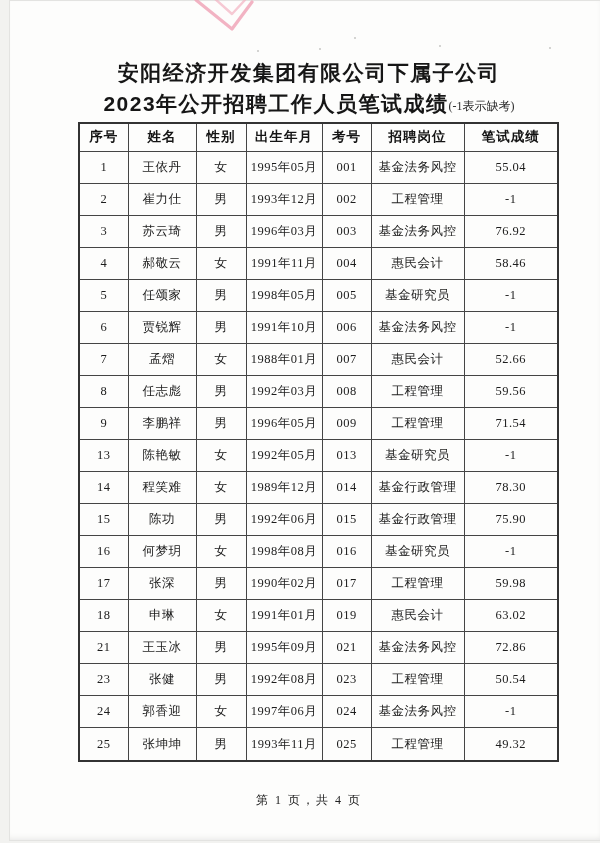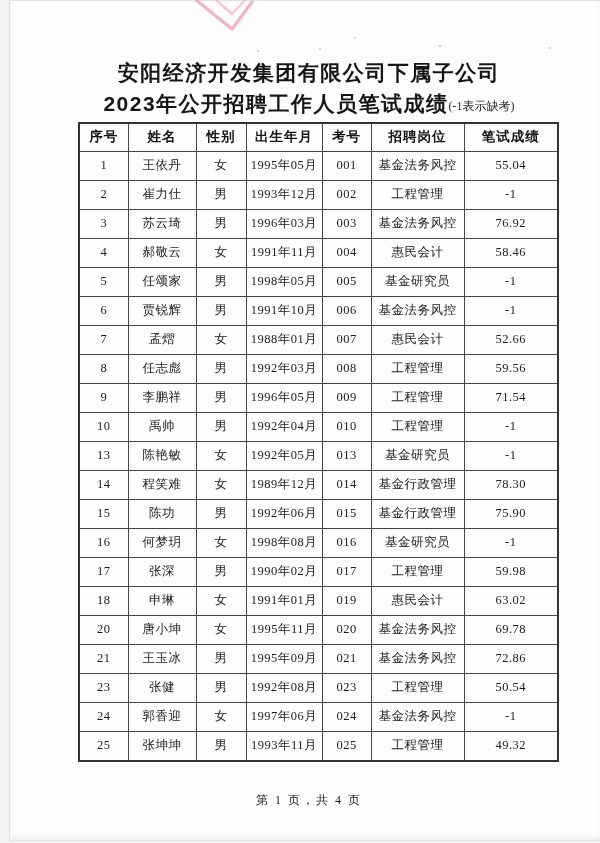--- a/index.html
+++ b/index.html
@@ -185,29 +185,20 @@
         <tr>
           <td>9</td>
           <td>李鹏祥</td>
           <td>男</td>
           <td>1996年05月</td>
           <td>009</td>
           <td>工程管理</td>
           <td>71.54</td>
         </tr>
         <tr>
-          <td>10</td>
-          <td>禹帅</td>
-          <td>男</td>
-          <td>1992年04月</td>
-          <td>010</td>
-          <td>工程管理</td>
-          <td>-1</td>
-        </tr>
-        <tr>
           <td>13</td>
           <td>陈艳敏</td>
           <td>女</td>
           <td>1992年05月</td>
           <td>013</td>
           <td>基金研究员</td>
           <td>-1</td>
         </tr>
         <tr>
           <td>14</td>
@@ -248,29 +239,20 @@
         <tr>
           <td>18</td>
           <td>申琳</td>
           <td>女</td>
           <td>1991年01月</td>
           <td>019</td>
           <td>惠民会计</td>
           <td>63.02</td>
         </tr>
         <tr>
-          <td>20</td>
-          <td>唐小坤</td>
-          <td>女</td>
-          <td>1995年11月</td>
-          <td>020</td>
-          <td>基金法务风控</td>
-          <td>69.78</td>
-        </tr>
-        <tr>
           <td>21</td>
           <td>王玉冰</td>
           <td>男</td>
           <td>1995年09月</td>
           <td>021</td>
           <td>基金法务风控</td>
           <td>72.86</td>
         </tr>
         <tr>
           <td>23</td>

